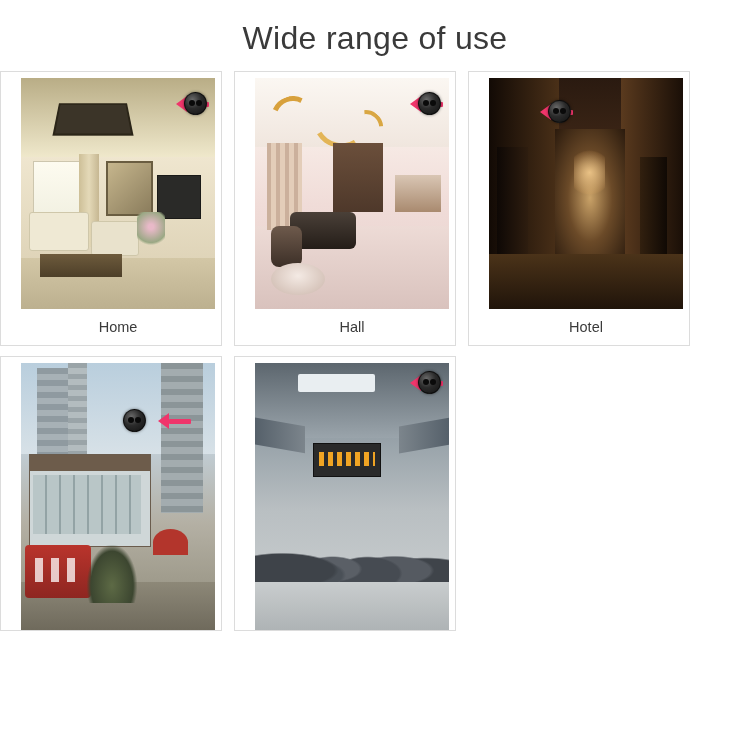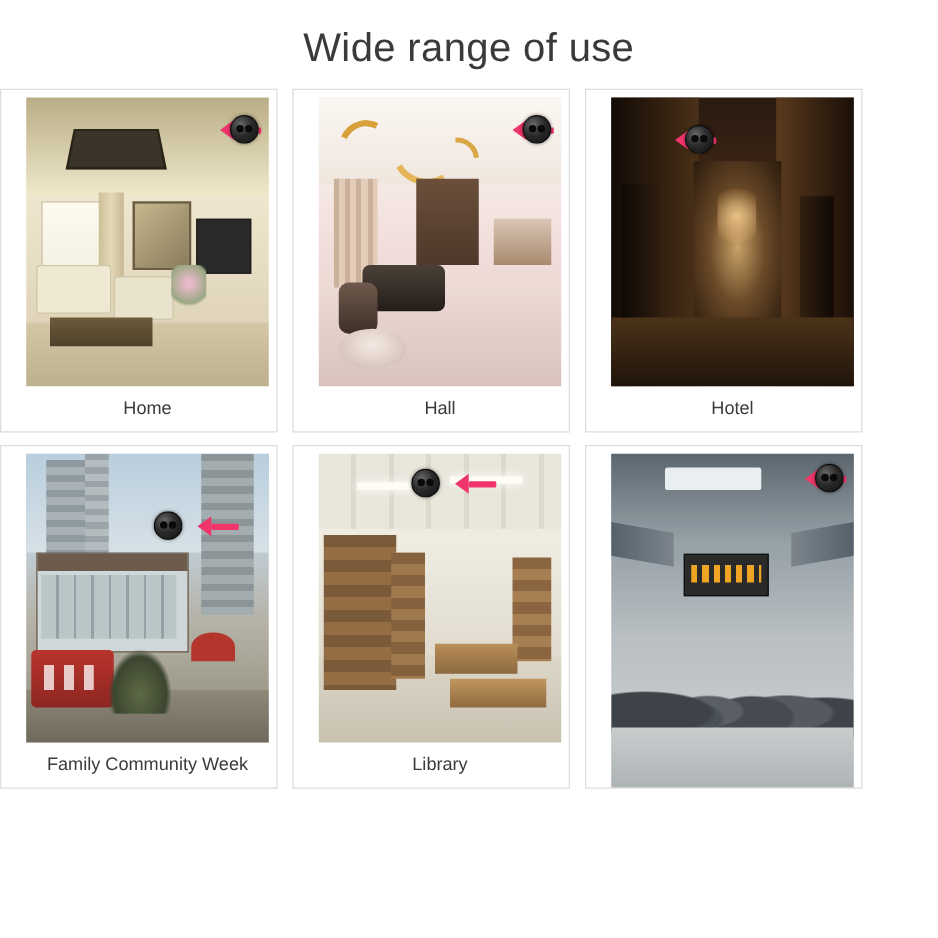--- a/index.html
+++ b/index.html
@@ -497,44 +497,22 @@
         <div class="banner"></div>
         <div class="bush"></div>
         <div class="marker" style="left:102px; top:46px;">
           <div class="sensor"></div>
           <div class="arrow" style="margin-left:14px;">
               <span class="shaft"></span>
               <span class="head"></span>
             </div>
         </div>
       </div>
-      <div class="caption">Family Community Week</div>
     </div>
 
-    <div class="card">
-      <div class="photo p-library">
-        <div class="floor"></div>
-        <div class="ceil"></div>
-        <div class="light1"></div>
-        <div class="light2"></div>
-        <div class="shelf-l"></div>
-        <div class="shelf-l2"></div>
-        <div class="shelf-r"></div>
-        <div class="table"></div>
-        <div class="table2"></div>
-        <div class="marker" style="left:74px; top:12px;">
-          <div class="sensor"></div>
-          <div class="arrow" style="margin-left:14px;">
-              <span class="shaft"></span>
-              <span class="head"></span>
-            </div>
-        </div>
-      </div>
-      <div class="caption">Library</div>
-    </div>
 
     <div class="card">
       <div class="photo p-bazaar">
         <div class="ceil"></div>
         <div class="panel"></div>
         <div class="beam-l"></div>
         <div class="beam-r"></div>
         <div class="sign"></div>
         <div class="crowd"></div>
         <div class="floor"></div>

